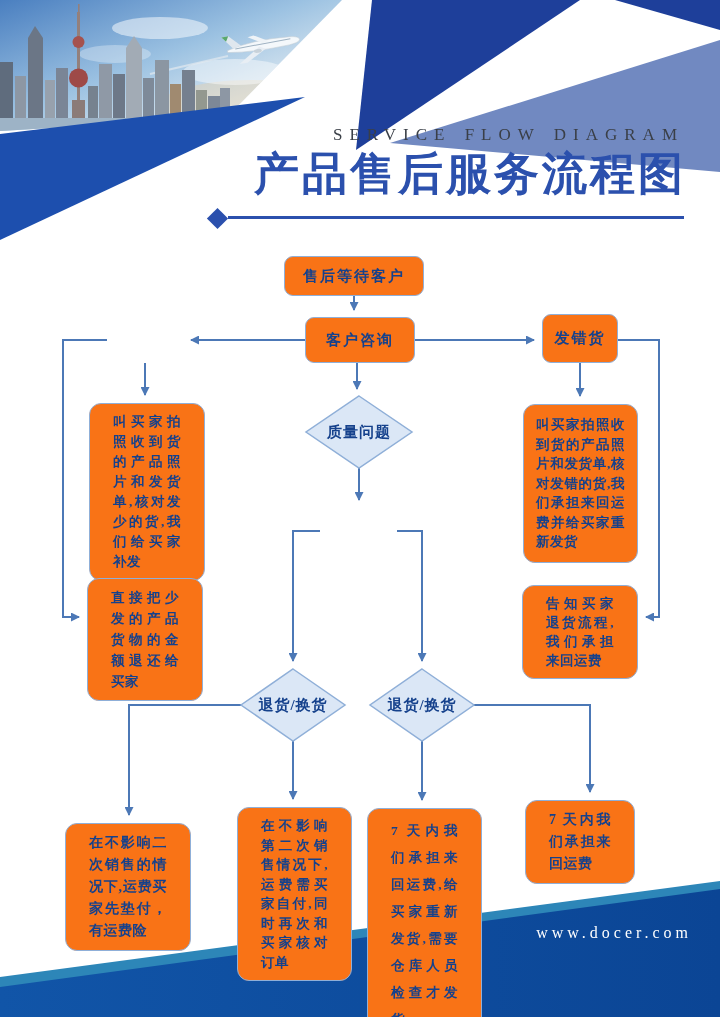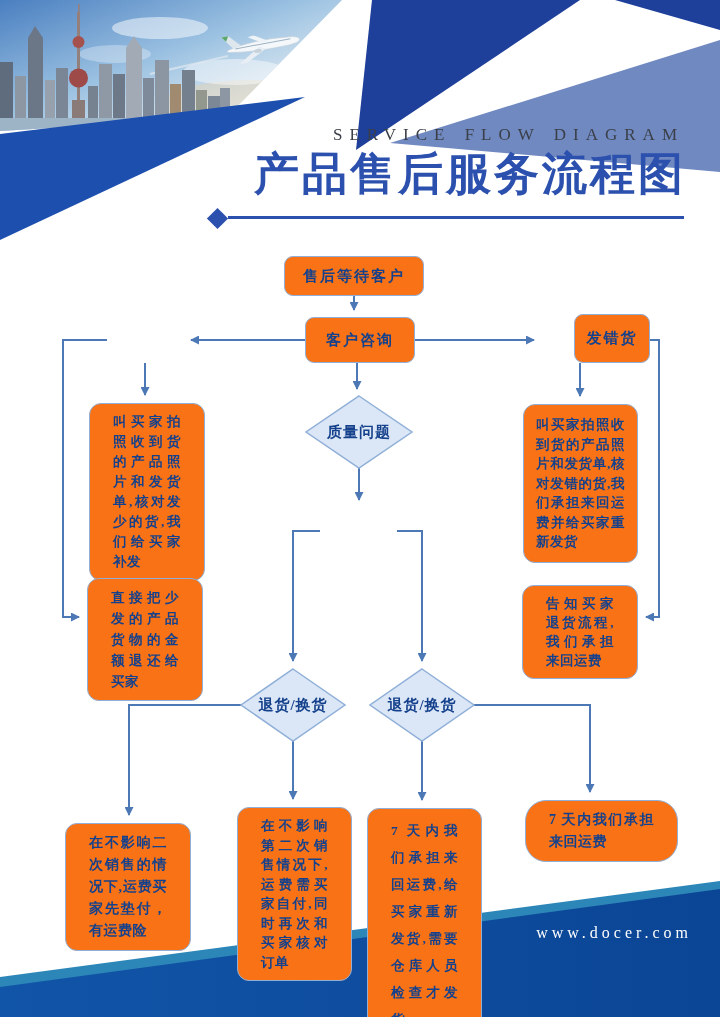--- a/index.html
+++ b/index.html
@@ -137,21 +137,21 @@
   </svg>
 
   <div class="en-title">SERVICE FLOW DIAGRAM</div>
   <div class="cn-title">产品售后服务流程图</div>
 
   <div class="node label-node" style="left:284px;top:256px;width:140px;height:40px;">售后等待客户</div>
 
   <div class="node label-node" style="left:305px;top:317px;width:110px;height:46px;">客户咨询</div>
 
 
-  <div class="node label-node" style="left:542px;top:314px;width:76px;height:49px;margin-left:32px;">发错货</div>
+  <div class="node label-node" style="left:542px;top:314px;width:76px;height:49px;">发错货</div>
 
   <div class="diamond-label" style="left:307px;top:423px;">质量问题</div>
 
 
   <div class="node para-node" style="left:89px;top:403px;width:116px;min-height:114px;">叫买家拍照收到货的产品照片和发货单,核对发少的货,我们给买家补发</div>
 
   <div class="node para-node" style="left:523px;top:404px;width:115px;min-height:156px;line-height:19.5px;padding:10px 12px;">叫买家拍照收到货的产品照片和发货单,核对发错的货,我们承担来回运费并给买家重新发货</div>
 
   <div class="node para-node" style="left:87px;top:578px;width:116px;min-height:79px;line-height:21px;">直接把少发的产品货物的金额退还给买家</div>
 
@@ -160,17 +160,17 @@
   <div class="diamond-label" style="left:241px;top:696px;">退货/换货</div>
 
   <div class="diamond-label" style="left:370px;top:696px;">退货/换货</div>
 
   <div class="node para-node" style="left:65px;top:823px;width:126px;min-height:104px;line-height:22px;font-size:14px;">在不影响二次销售的情况下,运费买家先垫付，有运费险</div>
 
   <div class="node para-node" style="left:237px;top:807px;width:115px;min-height:113px;line-height:19.5px;">在不影响第二次销售情况下,运费需买家自付,同时再次和买家核对订单</div>
 
   <div class="node para-node" style="left:367px;top:808px;width:115px;min-height:109px;line-height:27px;">7 天内我们承担来回运费,给买家重新发货,需要仓库人员检查才发货</div>
 
-  <div class="node para-node" style="left:525px;top:800px;width:153px;min-height:60px;line-height:22px;font-size:14px;border-radius:21px;">7 天内我们承担来回运费</div>
+  <div class="node para-node" style="left:525px;top:800px;width:110px;min-height:60px;line-height:22px;font-size:14px;">7 天内我们承担来回运费</div>
 
   <div class="footer-url">www.docer.com</div>
 
 </div>
 
 </body></html>

